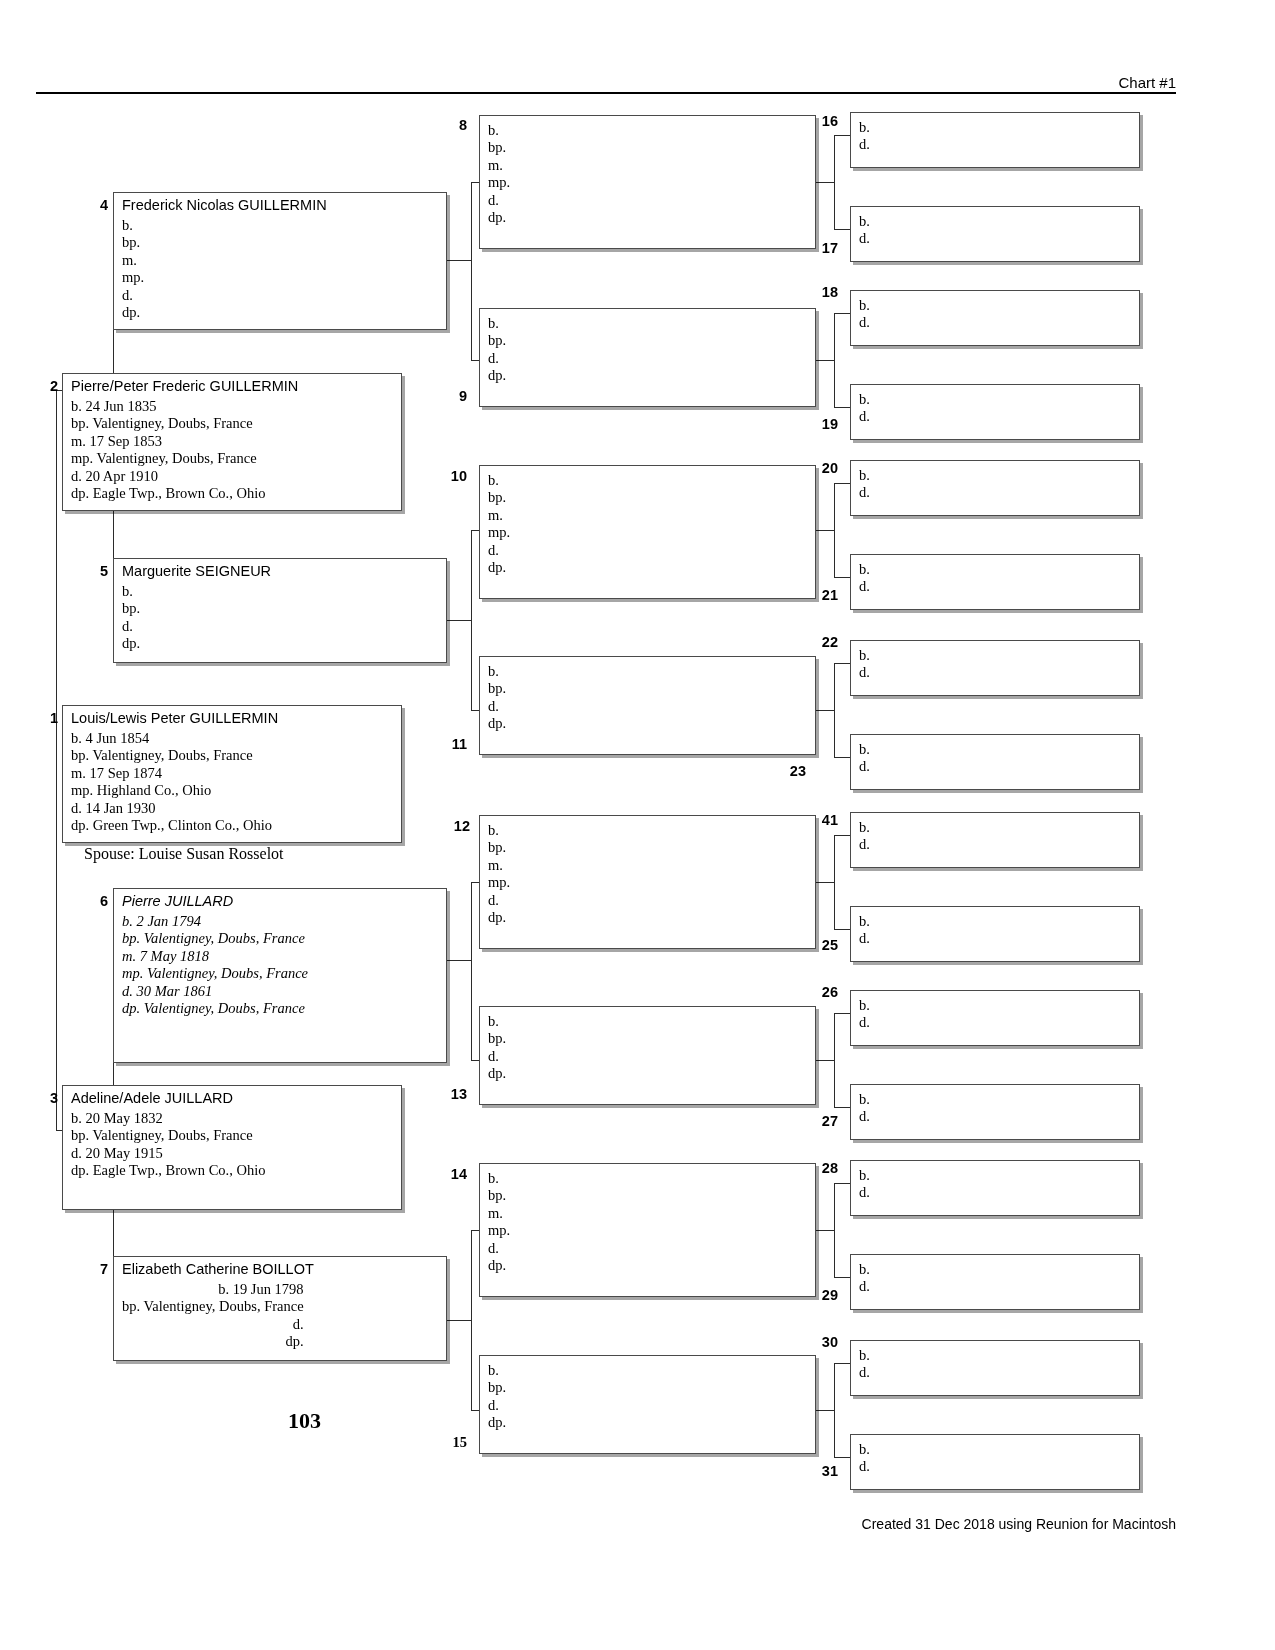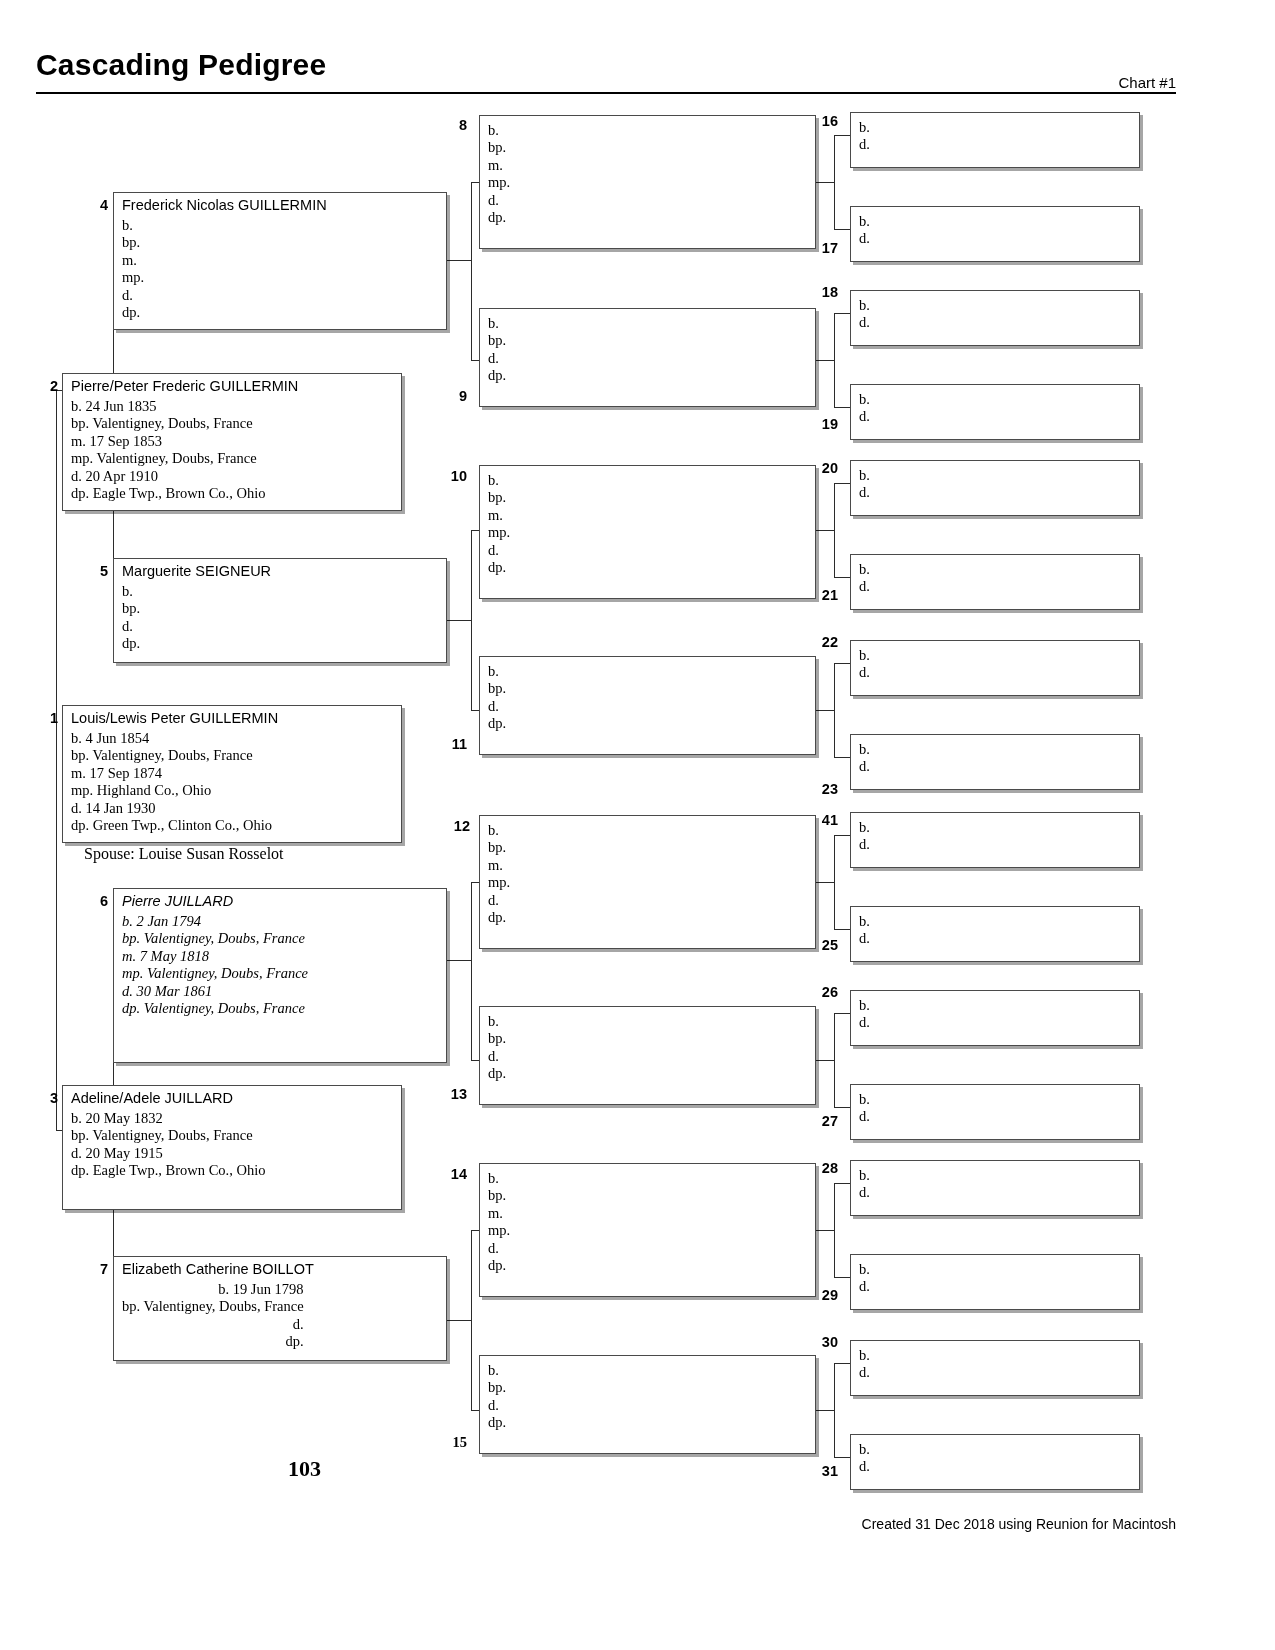--- a/index.html
+++ b/index.html
@@ -57,21 +57,20 @@
     font-size: 14px;
     font-family: "Liberation Sans", sans-serif;
   }
   .page-number {
     position: absolute;
     left: 288px;
     top: 1408px;
     font-size: 22px;
     font-weight: bold;
     font-family: "Liberation Serif", serif;
-    margin-top: 48px;
   }
 
   
   .pbox {
     position: absolute;
     background: #ffffff;
     border: 1px solid #4a4a4a;
     box-shadow: 3px 3px 0 rgba(0,0,0,0.35);
     box-sizing: border-box;
   }
@@ -115,21 +114,20 @@
     background: #2b2b2b;
   }
   .ln.h { height: 1px; }
   .ln.v { width: 1px; }
 </style>
 </head>
 <body>
 
 <div id="page">
 
-  <div class="header-title">Cascading Pedigree</div>
   <div class="header-rule"></div>
   <div class="header-chartnum">Chart #1</div>
 
   <div class="ln v" style="left:56px; top:390px; height:740px;"></div>
   <div class="ln h" style="left:56px; top:390px; width:6px;"></div>
   <div class="ln h" style="left:56px; top:1130px; width:6px;"></div>
 
   <div class="ln v" style="left:113px; top:210px; height:370px;"></div>
   <div class="ln h" style="left:113px; top:210px; width:6px;"></div>
   <div class="ln h" style="left:113px; top:580px; width:6px;"></div>
@@ -377,21 +375,21 @@
     <div class="facts">b.
 d.</div>
   </div>
 
   <div class="boxnum" style="left:808px; top:634px;">22</div>
   <div class="pbox nonamebox" style="left:850px; top:640px; width:290px; height:56px;">
     <div class="facts">b.
 d.</div>
   </div>
 
-  <div class="boxnum" style="left:808px; top:763px;margin-top:18px;">23</div>
+  <div class="boxnum" style="left:776px; top:763px;">23</div>
   <div class="pbox nonamebox" style="left:850px; top:734px; width:290px; height:56px;">
     <div class="facts">b.
 d.</div>
   </div>
 
   <div class="boxnum" style="left:808px; top:812px;">41</div>
   <div class="pbox nonamebox" style="left:850px; top:812px; width:290px; height:56px;">
     <div class="facts">b.
 d.</div>
   </div>

